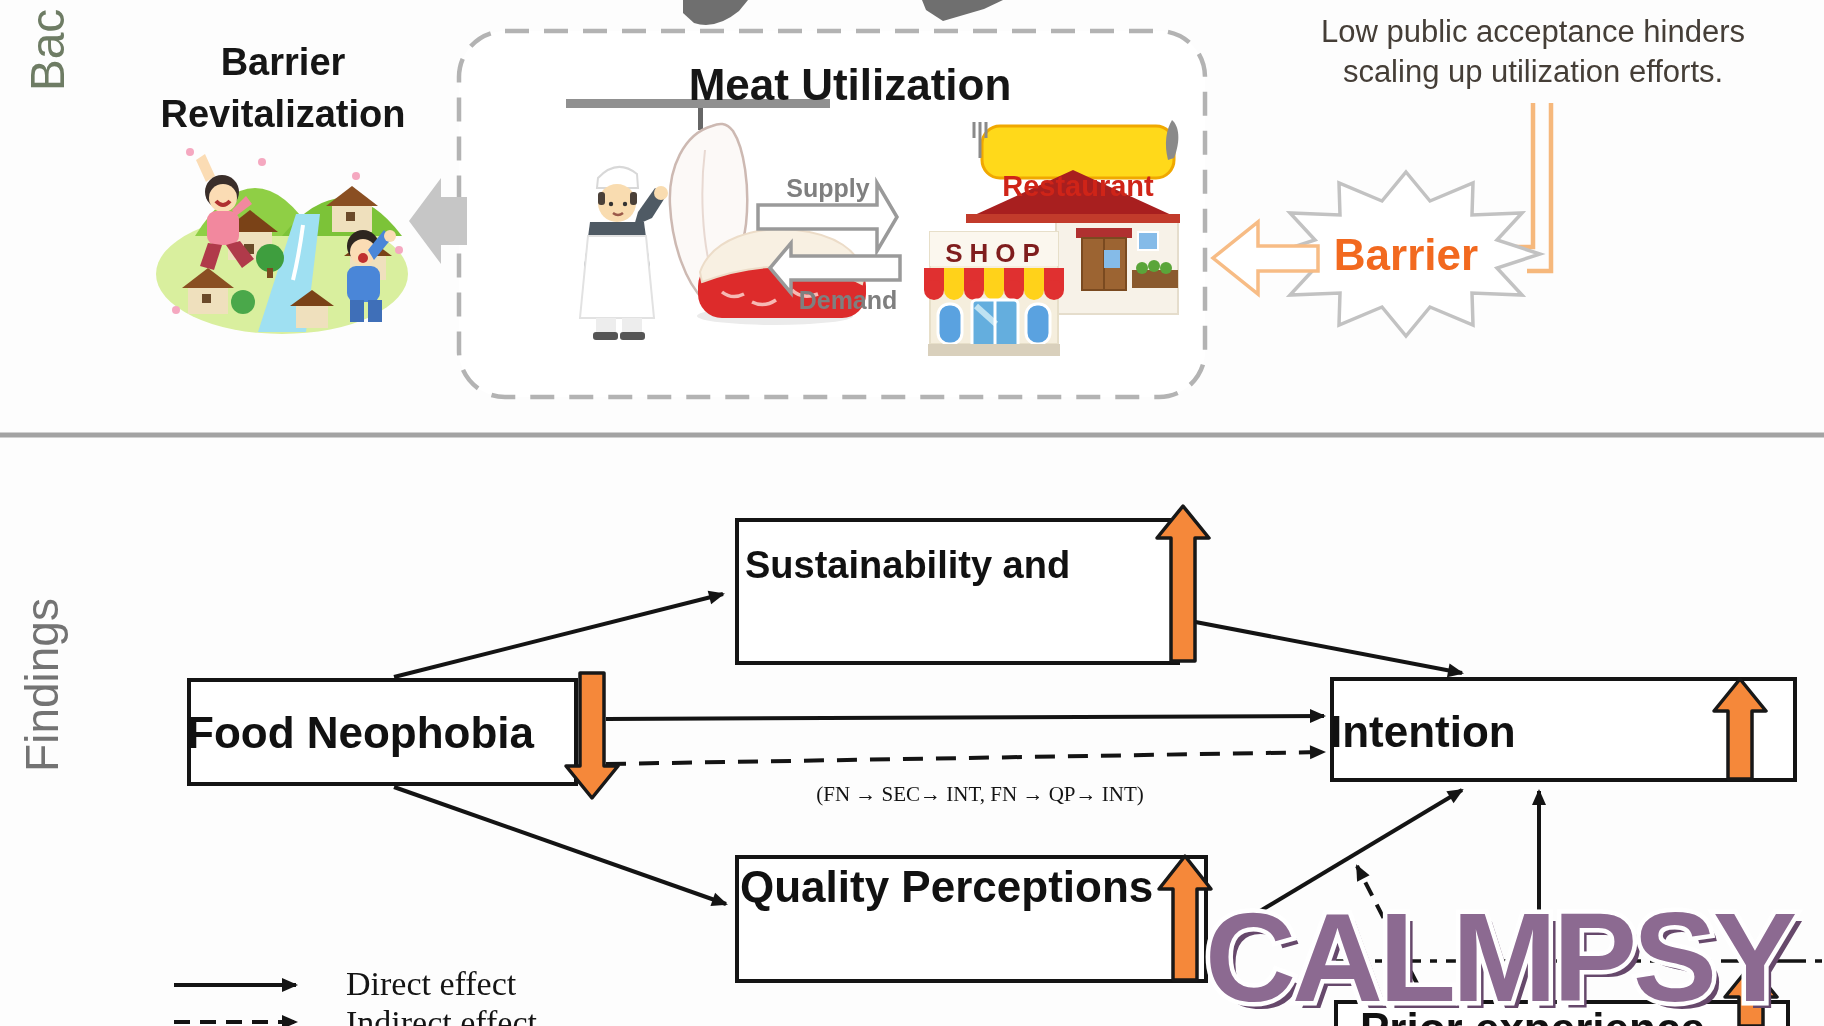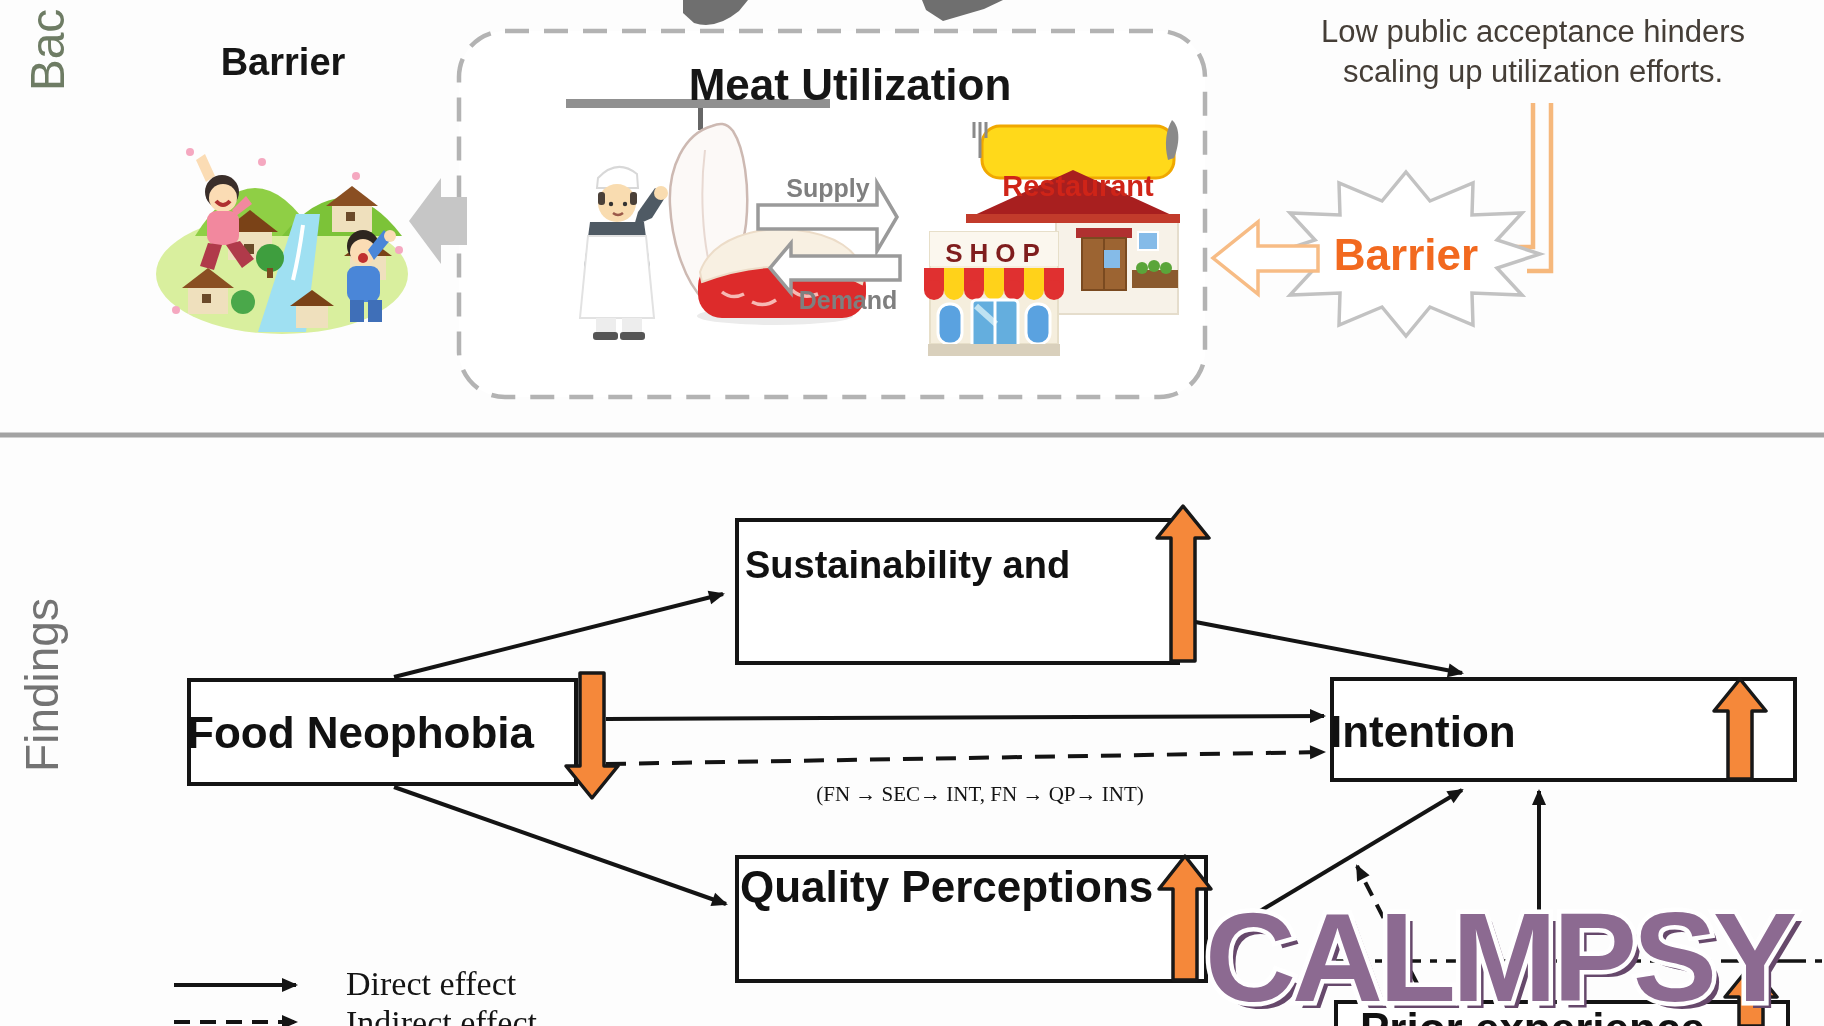--- a/index.html
+++ b/index.html
@@ -207,20 +207,21 @@
       <polygon points="1739,1026 1739,997 1725,997 1751,965 1777,997 1763,997 1763,1026"></polygon>
     </g>
   </svg>
 
   <div class="abs vtext" style="left:-58px;top:18px;width:220px;height:64px;font-size:48px;color:#6e7c64;z-index:4;">Bac</div>
 
   <div class="abs vtext" style="left:-63px;top:653px;width:220px;height:64px;font-size:46px;color:#737373;z-index:4;">Findings</div>
 
   <div class="abs h-bold" style="left:158px;top:36px;width:250px;font-size:38px;line-height:52px;text-align:center;z-index:4;">
     <div>Barrier</div>
+    <div>Revitalization</div>
   </div>
 
   <div class="abs h-bold" style="left:620px;top:60px;width:460px;font-size:44px;text-align:center;z-index:4;">Meat Utilization</div>
 
   <div class="abs" style="left:778px;top:174px;width:100px;font-size:25px;font-weight:bold;color:#7f7f7f;text-align:center;z-index:4;">Supply</div>
   <div class="abs" style="left:788px;top:286px;width:120px;font-size:25px;font-weight:bold;color:#7f7f7f;text-align:center;z-index:4;">Demand</div>
 
   <div class="abs" style="left:992px;top:136px;width:172px;font-size:29px;font-weight:bold;color:#cf2418;text-align:center;z-index:4;margin-top:34px;">Restaurant</div>
   <div class="abs" style="left:938px;top:238px;width:116px;font-size:26px;font-weight:bold;color:#7f1d1d;text-align:center;letter-spacing:7px;z-index:4;">SHOP</div>
 

